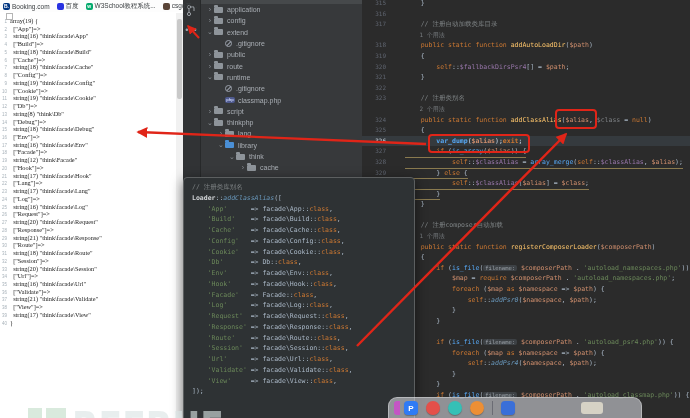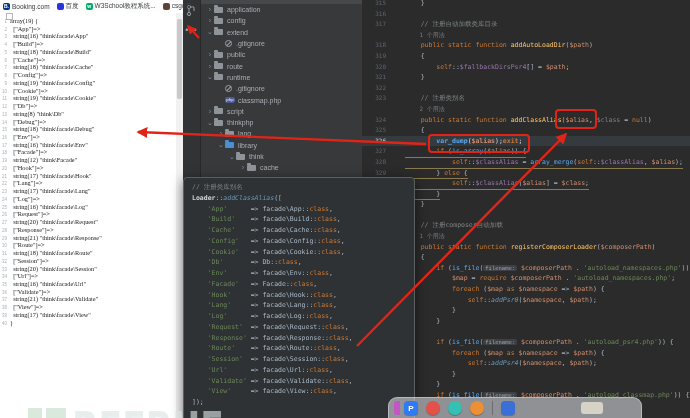--- a/index.html
+++ b/index.html
@@ -225,23 +225,22 @@
 <div id="tooltip">
     <div class="tline"><span class="tok-cmt">// 注册类库别名</span></div>
     <div class="tline"><span class="tl-loader">Loader</span><span class="tok-pl">::</span><span class="tok-meth">addClassAlias</span><span class="tok-pl">([</span></div>
     <div class="tline"><span class="tok-pl">    </span><span class="tok-str">'App'     </span><span class="tok-pl"> =&gt; </span><span class="tok-pl">facade\App::</span><span class="tok-kw">class</span><span class="tok-pl">,</span></div>
     <div class="tline"><span class="tok-pl">    </span><span class="tok-str">'Build'   </span><span class="tok-pl"> =&gt; </span><span class="tok-pl">facade\Build::</span><span class="tok-kw">class</span><span class="tok-pl">,</span></div>
     <div class="tline"><span class="tok-pl">    </span><span class="tok-str">'Cache'   </span><span class="tok-pl"> =&gt; </span><span class="tok-pl">facade\Cache::</span><span class="tok-kw">class</span><span class="tok-pl">,</span></div>
     <div class="tline"><span class="tok-pl">    </span><span class="tok-str">'Config'  </span><span class="tok-pl"> =&gt; </span><span class="tok-pl">facade\Config::</span><span class="tok-kw">class</span><span class="tok-pl">,</span></div>
     <div class="tline"><span class="tok-pl">    </span><span class="tok-str">'Cookie'  </span><span class="tok-pl"> =&gt; </span><span class="tok-pl">facade\Cookie::</span><span class="tok-kw">class</span><span class="tok-pl">,</span></div>
     <div class="tline"><span class="tok-pl">    </span><span class="tok-str">'Db'      </span><span class="tok-pl"> =&gt; </span><span class="tok-pl">Db::</span><span class="tok-kw">class</span><span class="tok-pl">,</span></div>
     <div class="tline"><span class="tok-pl">    </span><span class="tok-str">'Env'     </span><span class="tok-pl"> =&gt; </span><span class="tok-pl">facade\Env::</span><span class="tok-kw">class</span><span class="tok-pl">,</span></div>
+    <div class="tline"><span class="tok-pl">    </span><span class="tok-str">'Hook'    </span><span class="tok-pl"> =&gt; </span><span class="tok-pl">facade\Hook::</span><span class="tok-kw">class</span><span class="tok-pl">,</span></div>
     <div class="tline"><span class="tok-pl">    </span><span class="tok-str">'Facade'  </span><span class="tok-pl"> =&gt; </span><span class="tok-pl">Facade::</span><span class="tok-kw">class</span><span class="tok-pl">,</span></div>
-    <div class="tline"><span class="tok-pl">    </span><span class="tok-str">'Hook'    </span><span class="tok-pl"> =&gt; </span><span class="tok-pl">facade\Hook::</span><span class="tok-kw">class</span><span class="tok-pl">,</span></div>
-    <div class="tline"><span class="tok-pl">    </span><span class="tok-str">'Lang'    </span><span class="tok-pl"> =&gt; </span><span class="tok-pl">facade\Lang::</span><span class="tok-kw">class</span><span class="tok-pl">,</span></div>
     <div class="tline"><span class="tok-pl">    </span><span class="tok-str">'Log'     </span><span class="tok-pl"> =&gt; </span><span class="tok-pl">facade\Log::</span><span class="tok-kw">class</span><span class="tok-pl">,</span></div>
     <div class="tline"><span class="tok-pl">    </span><span class="tok-str">'Request' </span><span class="tok-pl"> =&gt; </span><span class="tok-pl">facade\Request::</span><span class="tok-kw">class</span><span class="tok-pl">,</span></div>
     <div class="tline"><span class="tok-pl">    </span><span class="tok-str">'Response'</span><span class="tok-pl"> =&gt; </span><span class="tok-pl">facade\Response::</span><span class="tok-kw">class</span><span class="tok-pl">,</span></div>
     <div class="tline"><span class="tok-pl">    </span><span class="tok-str">'Route'   </span><span class="tok-pl"> =&gt; </span><span class="tok-pl">facade\Route::</span><span class="tok-kw">class</span><span class="tok-pl">,</span></div>
     <div class="tline"><span class="tok-pl">    </span><span class="tok-str">'Session' </span><span class="tok-pl"> =&gt; </span><span class="tok-pl">facade\Session::</span><span class="tok-kw">class</span><span class="tok-pl">,</span></div>
     <div class="tline"><span class="tok-pl">    </span><span class="tok-str">'Url'     </span><span class="tok-pl"> =&gt; </span><span class="tok-pl">facade\Url::</span><span class="tok-kw">class</span><span class="tok-pl">,</span></div>
     <div class="tline"><span class="tok-pl">    </span><span class="tok-str">'Validate'</span><span class="tok-pl"> =&gt; </span><span class="tok-pl">facade\Validate::</span><span class="tok-kw">class</span><span class="tok-pl">,</span></div>
     <div class="tline"><span class="tok-pl">    </span><span class="tok-str">'View'    </span><span class="tok-pl"> =&gt; </span><span class="tok-pl">facade\View::</span><span class="tok-kw">class</span><span class="tok-pl">,</span></div>
     <div class="tline"><span class="tok-pl">]);</span></div>
   </div>

